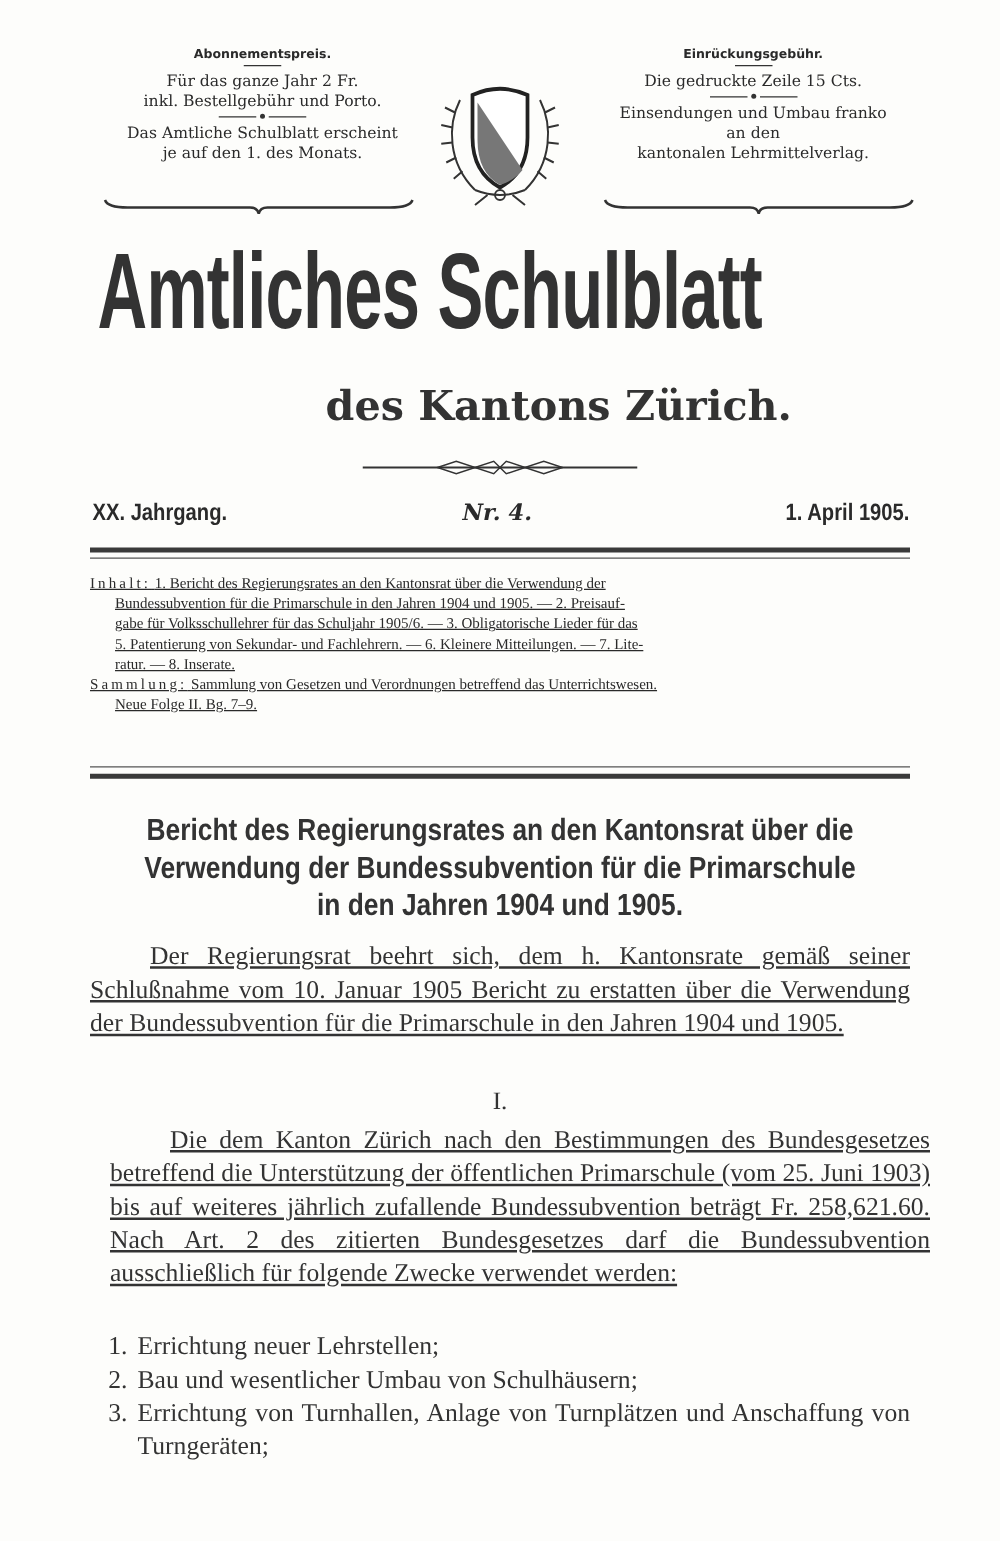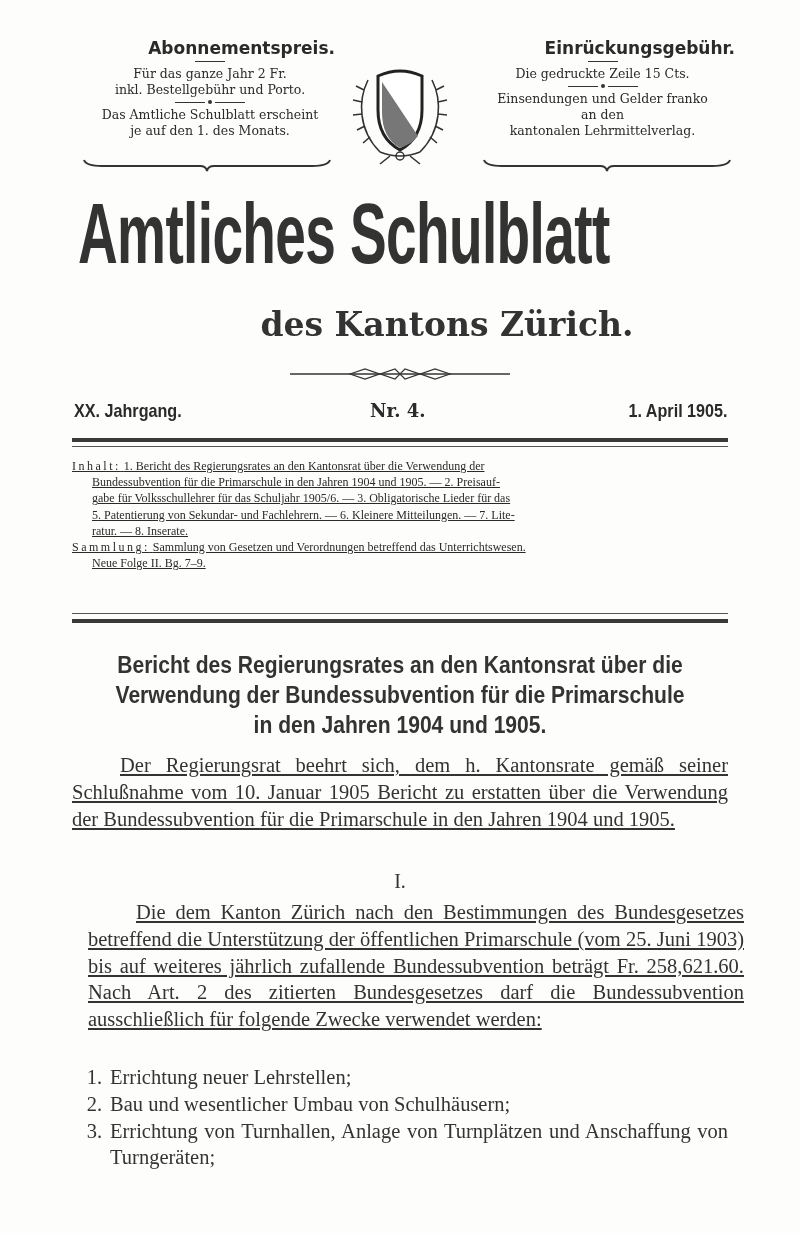--- a/index.html
+++ b/index.html
@@ -3,22 +3,22 @@
 <meta charset="utf-8">
 <style>
   html, body { margin: 0; padding: 0; }
   body {
     width: 800px; height: 1233px; background: #fdfdfb; color: #222;
     position: relative; overflow: hidden;
     font-family: "DejaVu Serif", serif;
   }
   .abs { position: absolute; }
   .col-head {
-    font-family: "DejaVu Sans", sans-serif; font-weight: bold; font-size: 17px;
-    text-align: right; color: #2a2a2a;
+    font-family: "DejaVu Sans", sans-serif; font-weight: bold; font-size: 10px;
+    text-align: center; color: #2a2a2a;
   }
   .col-text {
     font-family: "DejaVu Serif", serif; font-size: 12.5px; line-height: 16px;
     text-align: center; color: #2a2a2a;
   }
   .small-rule { border-top: 1px solid #333; margin: 3px auto 4px; }
   .orn-line { display: flex; align-items: center; justify-content: center; margin: 2px 0 3px; }
   .orn-line span.l { width: 30px; border-top: 1px solid #333; }
   .orn-line span.d { width: 4px; height: 4px; background: #333; border-radius: 50%; margin: 0 3px; }
   .brace { position: absolute; }
@@ -79,21 +79,21 @@
 
 <div class="abs" style="left:470px; top:38px; width:265px;">
   <div class="col-head">Einrückungsgebühr.</div>
   <div class="small-rule" style="width:30px;"></div>
   <div class="col-text">Die gedruckte Zeile 15 Cts.</div>
   <div class="orn-line">
       <span class="l"></span>
       <span class="d"></span>
       <span class="l"></span>
     </div>
-  <div class="col-text">Einsendungen und Gelder franko</div>
+  <div class="col-text">Einsendungen und Umbau franko</div>
   <div class="col-text">an den</div>
   <div class="col-text">kantonalen Lehrmittelverlag.</div>
 </div>
 <svg class="brace" style="left:482px; top:158px;" width="250" height="14">
   <path d="M2 2 Q4 8 20 8 L118 8 Q124 8 125 13 Q126 8 132 8 L230 8 Q246 8 248 2" fill="none" stroke="#333" stroke-width="2"></path>
 </svg>
 
 <svg class="abs" style="left:340px; top:60px;" width="120" height="110" viewBox="0 0 120 110">
   <g fill="none" stroke="#333" stroke-width="1.6">
     <path d="M28 20 C18 40 18 70 40 92"></path>
@@ -110,21 +110,21 @@
 
 <div class="abs title" style="left:78px; top:190px;">Amtliches Schulblatt</div>
 <div class="abs subtitle" style="top:305px;">des Kantons Zürich.</div>
 
 <svg class="abs" style="left:290px; top:367px;" width="220" height="14">
   <line x1="0" y1="7" x2="220" y2="7" stroke="#333" stroke-width="1.5"></line>
   <path d="M60 7 L75 2 L90 7 L105 2 L110 7 L115 2 L130 7 L145 2 L160 7 L145 12 L130 7 L115 12 L110 7 L105 12 L90 7 L75 12 Z" fill="none" stroke="#333" stroke-width="1.2"></path>
 </svg>
 
 <div class="abs info" style="left:74px; top:400px; transform:scaleX(0.85); transform-origin:left top;">XX. Jahrgang.</div>
-<div class="abs info" style="left:370px; top:400px; font-family:'DejaVu Serif', serif; font-size:18px;">Nr. 4.</div>
+<div class="abs info" style="left:370px; top:400px; font-family:'DejaVu Serif', serif; font-size:18px;font-style:italic;">Nr. 4.</div>
 <div class="abs info" style="right:72px; top:400px; transform:scaleX(0.85); transform-origin:right top;">1. April 1905.</div>
 
 <div class="abs rule-thick" style="left:72px; top:438px; width:656px;"></div>
 <div class="abs rule-thin" style="left:72px; top:446px; width:656px;"></div>
 
 <div class="abs toc" style="left:72px; top:458px; width:656px;">
   <div><span class="label">Inhalt:</span> <span>1. Bericht des Regierungsrates an den Kantonsrat über die Verwendung der</span></div>
   <div class="indent">Bundessubvention für die Primarschule in den Jahren 1904 und 1905. — 2. Preisauf-</div>
   <div class="indent">gabe für Volksschullehrer für das Schuljahr 1905/6. — 3. Obligatorische Lieder für das</div>
   <div class="indent">5. Patentierung von Sekundar- und Fachlehrern. — 6. Kleinere Mitteilungen. — 7. Lite-</div>

